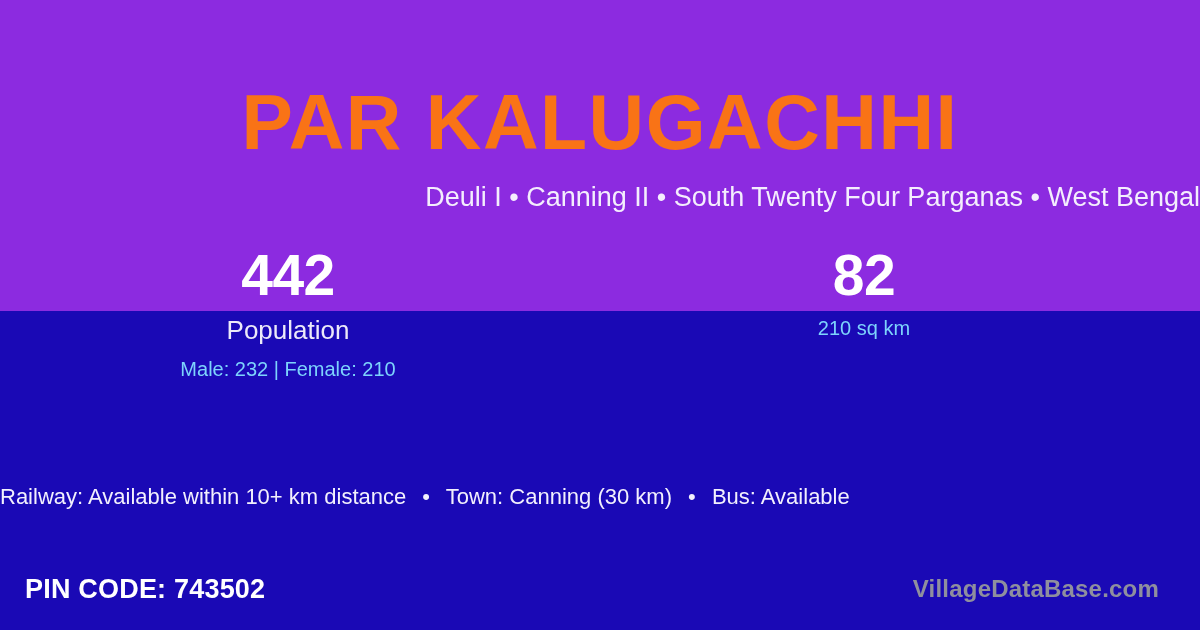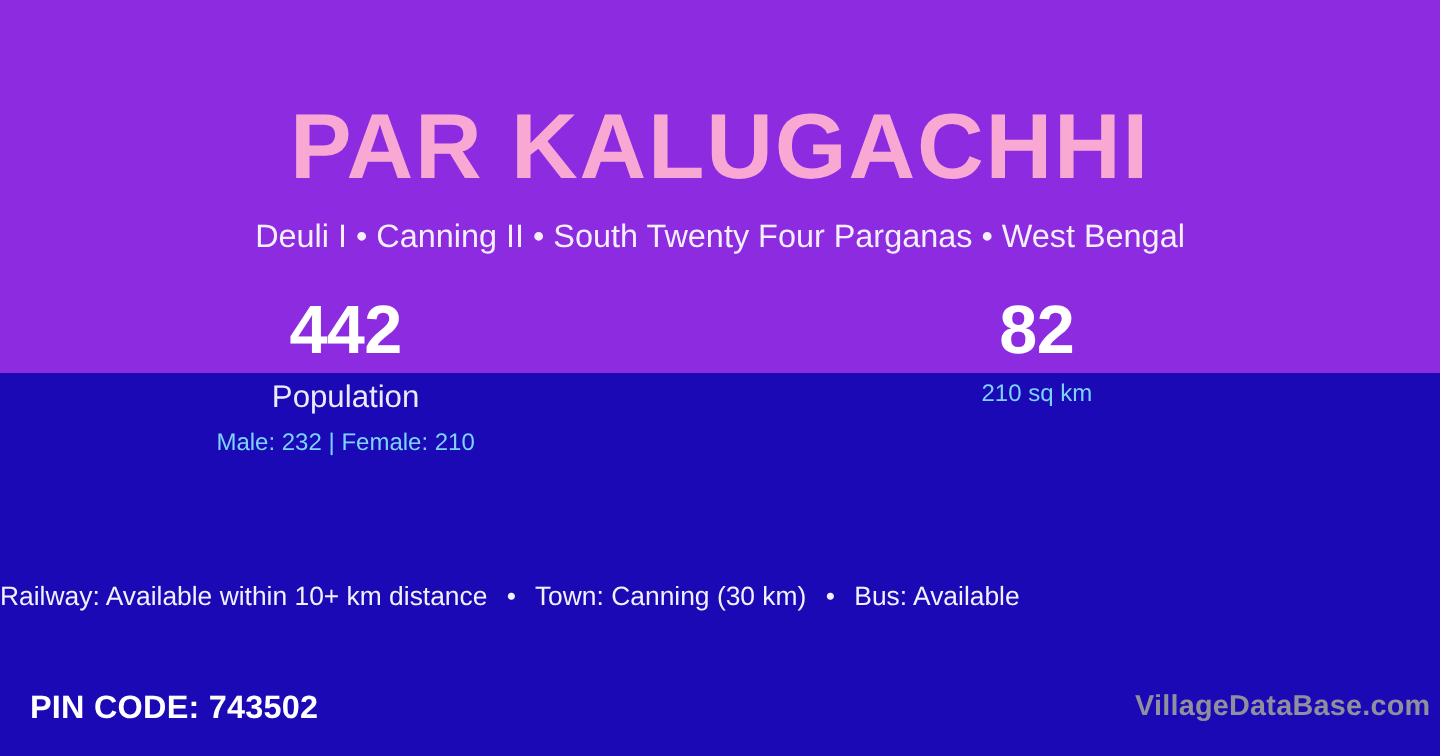--- a/index.html
+++ b/index.html
@@ -49,31 +49,32 @@
     text-align: center;
     z-index: 3;
   }
   .village-title {
     margin: 0;
     padding-top: 84px;
     font-size: 77px;
     font-weight: bold;
     letter-spacing: 1.5px;
     line-height: 1;
-    color: #f9a8d4;
+    color: #f97316;
     white-space: nowrap;
   }
   .village-subtitle {
     margin: 0;
     padding-top: 21px;
     font-size: 27px;
     font-weight: normal;
     line-height: 1.15;
     color: #f4eefd;
     white-space: nowrap;
+    text-align: right;
   }
 
   
   .stats-row {
     position: absolute;
     left: 0;
     top: 247px;
     width: 1152px;
     display: flex;
     flex-direction: row;
@@ -127,21 +128,21 @@
   
   .footer {
     position: absolute;
     left: 0;
     bottom: 0;
     width: 1200px;
     height: 76px;
     display: flex;
     align-items: center;
     justify-content: space-between;
-    padding: 0 8px 6px 25px;
+    padding: 0 41px 6px 25px;
     box-sizing: border-box;
     z-index: 3;
   }
   .pin-code {
     font-size: 27px;
     font-weight: bold;
     line-height: 1;
     color: #ffffff;
     letter-spacing: 0.2px;
   }

